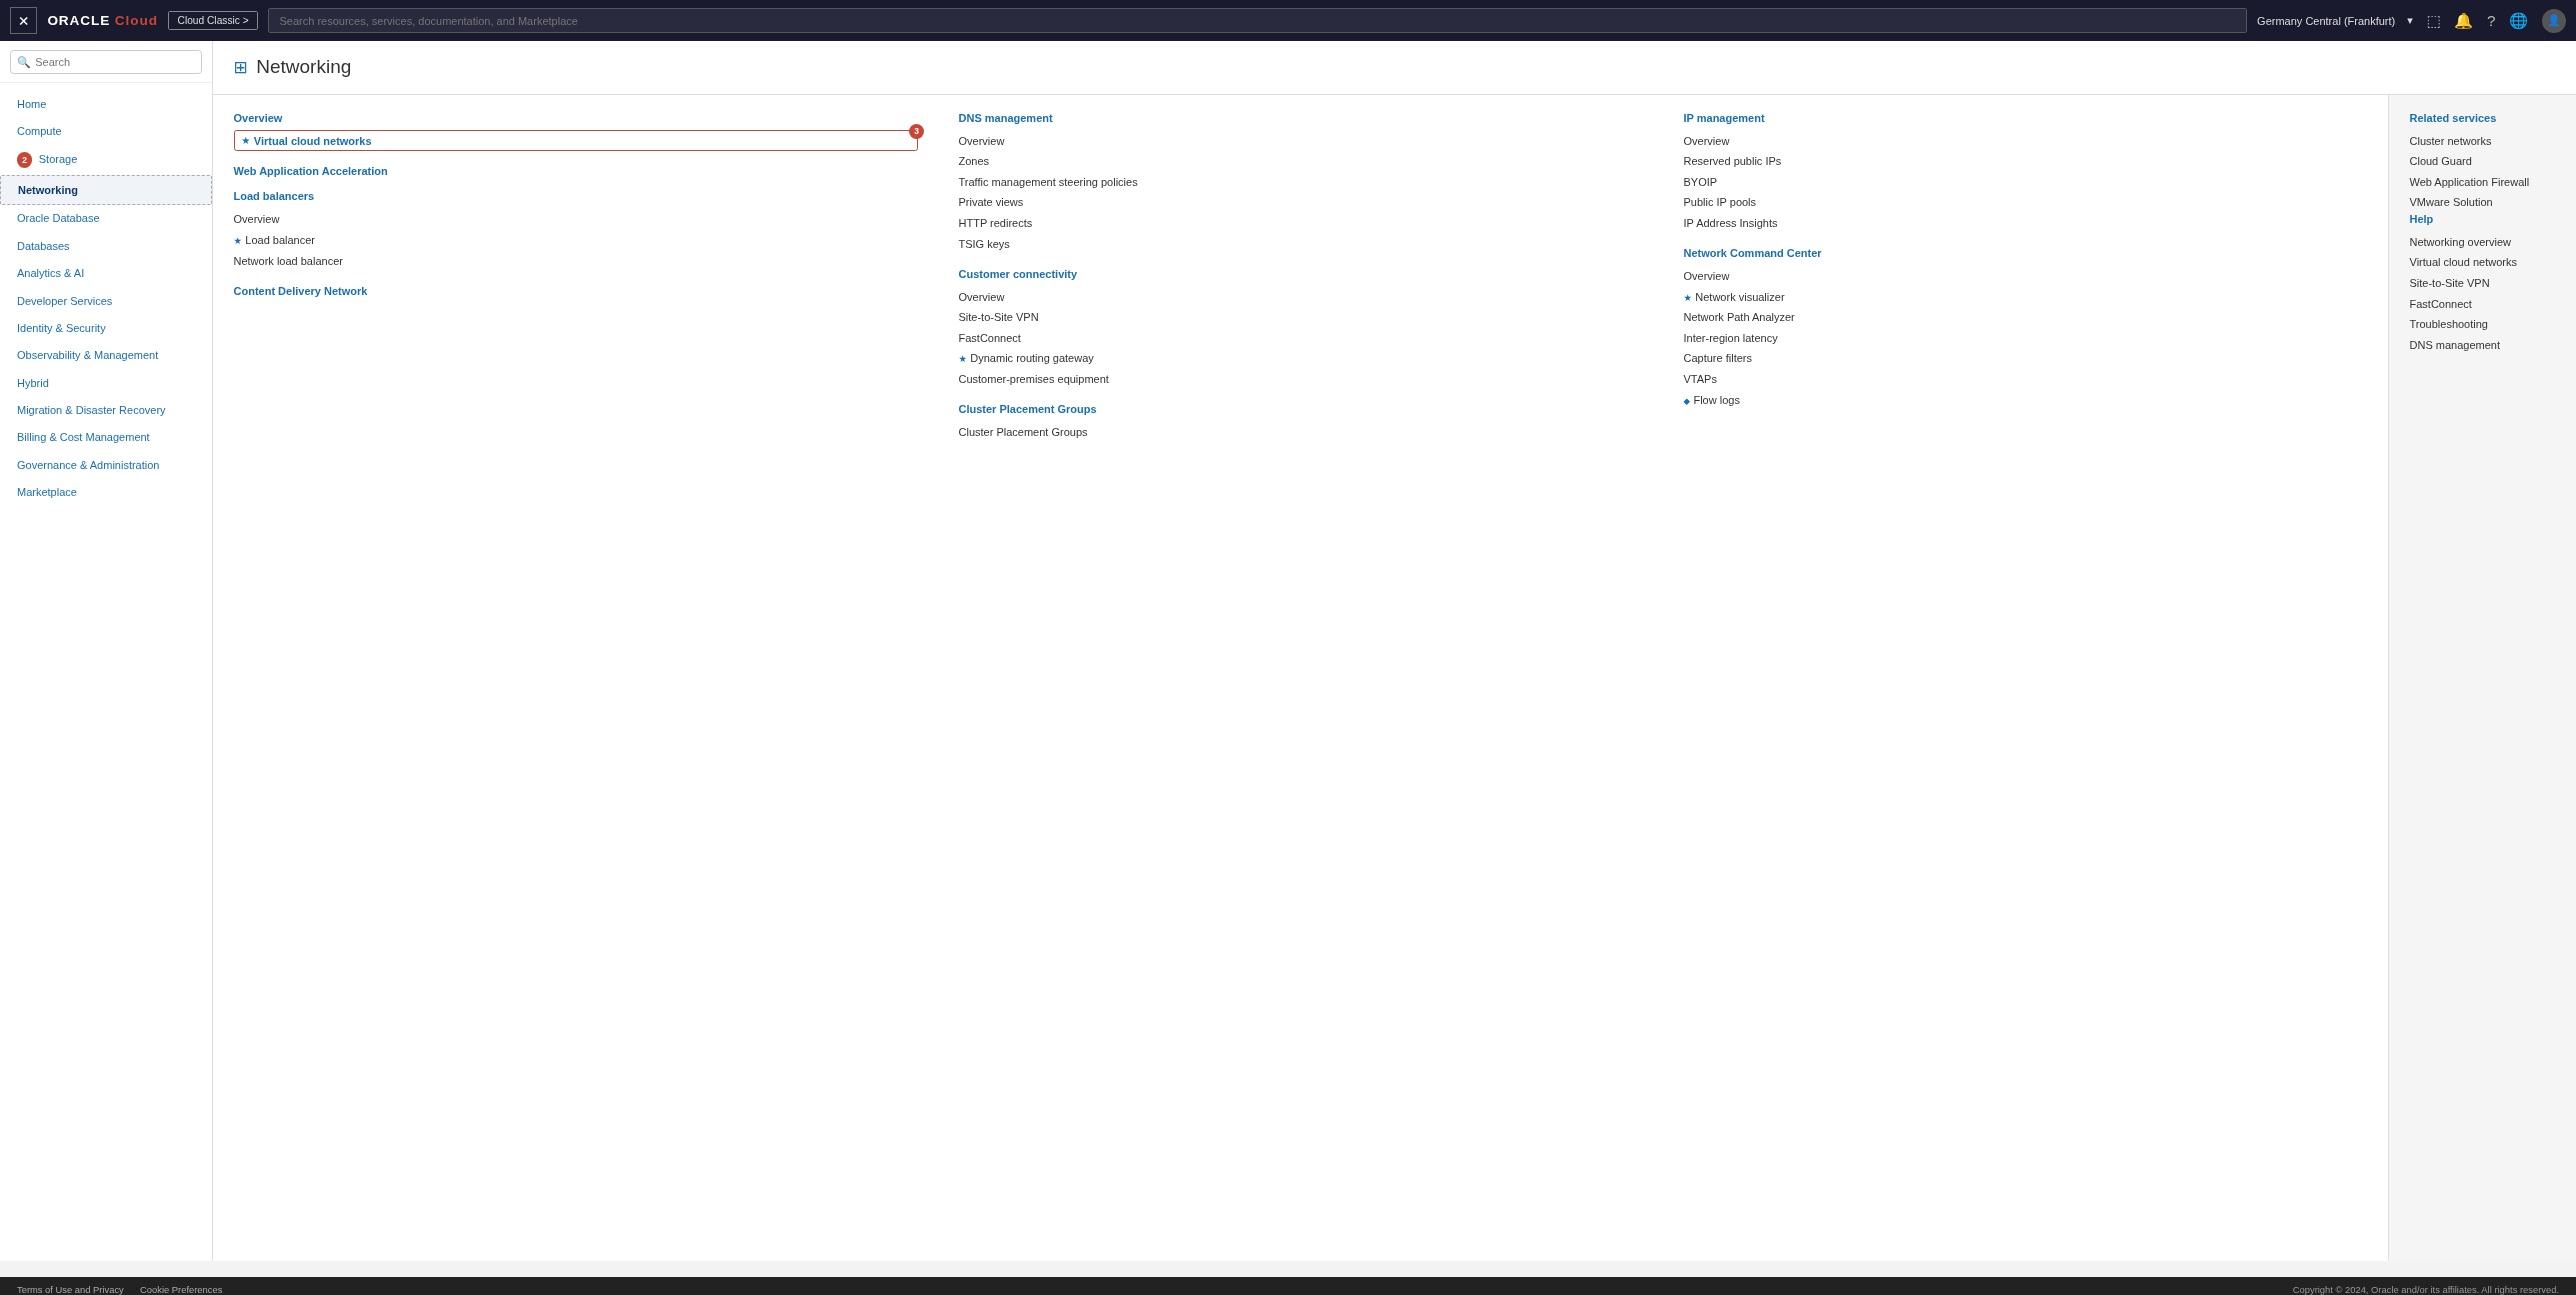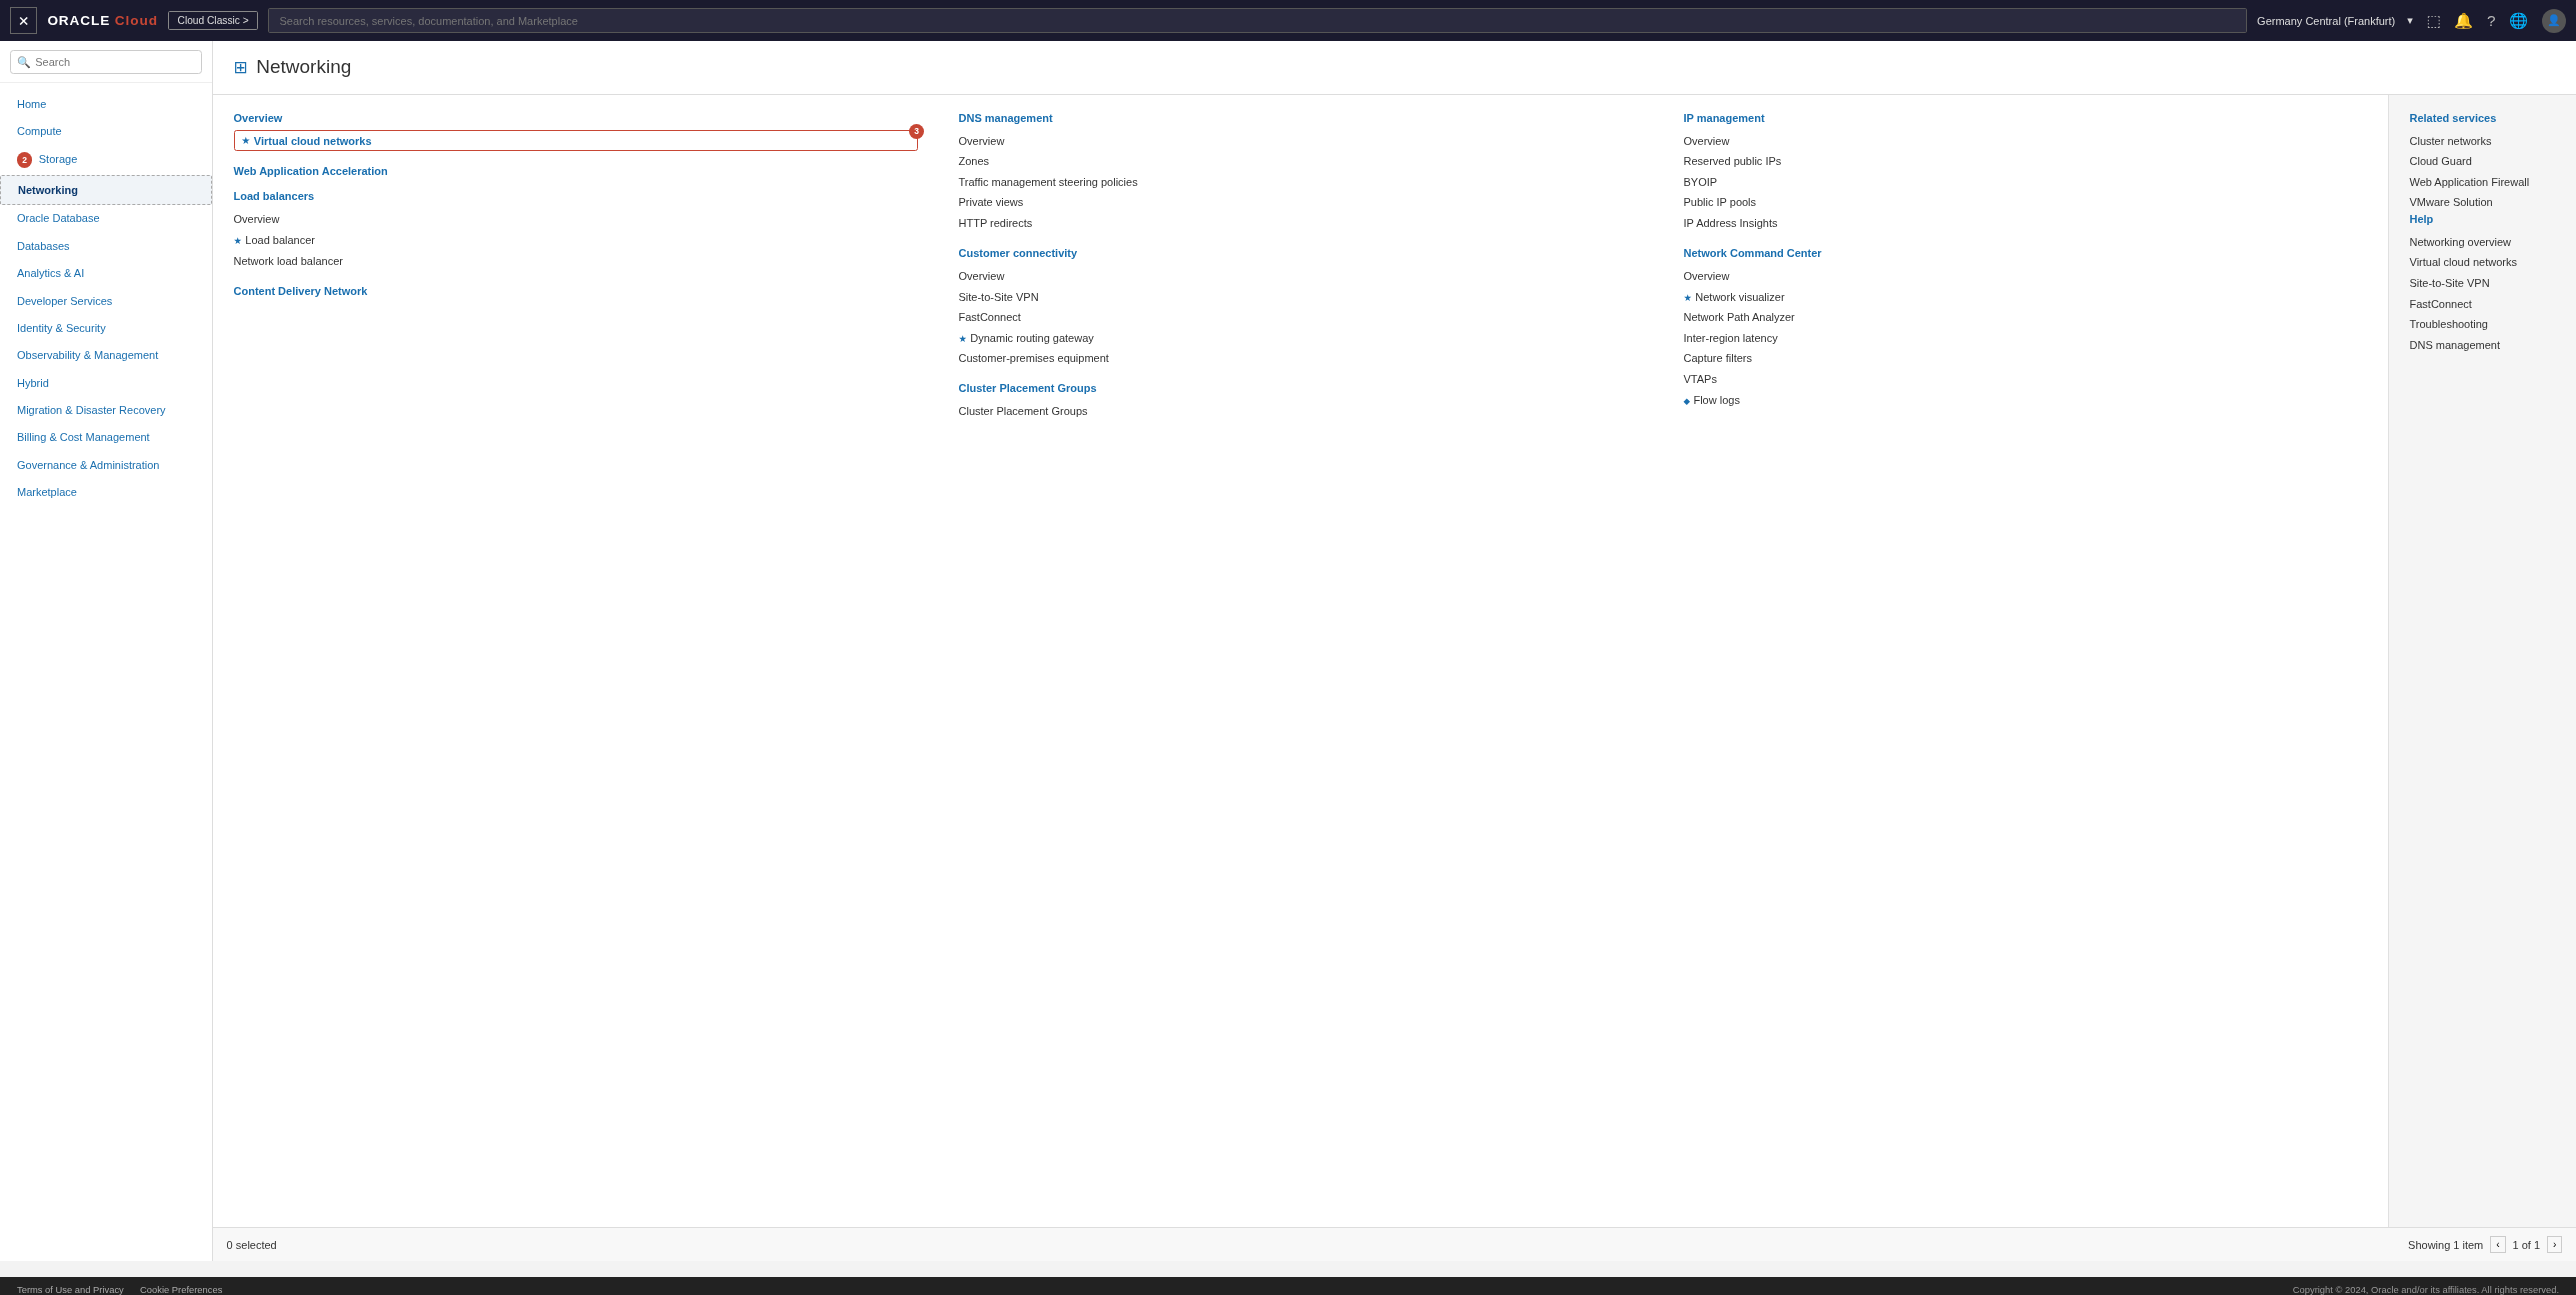--- a/index.html
+++ b/index.html
@@ -431,20 +431,21 @@
         <div class="menu-section-title">Content Delivery Network</div>
       </div>
 
       <div class="menu-col">
         <div class="menu-section-title">DNS management</div>
         <a class="menu-item">Overview</a>
         <a class="menu-item">Zones</a>
         <a class="menu-item">Traffic management steering policies</a>
         <a class="menu-item">Private views</a>
         <a class="menu-item">HTTP redirects</a>
+        <a class="menu-item">TSIG keys</a>
 
         <div class="menu-section-title">Customer connectivity</div>
         <a class="menu-item">Overview</a>
         <a class="menu-item">Site-to-Site VPN</a>
         <a class="menu-item">FastConnect</a>
         <a class="menu-item menu-item-star">Dynamic routing gateway</a>
         <a class="menu-item">Customer-premises equipment</a>
 
         <div class="menu-section-title">Cluster Placement Groups</div>
         <a class="menu-item">Cluster Placement Groups</a>
@@ -481,29 +482,20 @@
           <a class="menu-item">Virtual cloud networks</a>
           <a class="menu-item">Site-to-Site VPN</a>
           <a class="menu-item">FastConnect</a>
           <a class="menu-item">Troubleshooting</a>
           <a class="menu-item">DNS management</a>
         </div>
       </div>
 
     </div>
 
-    <div class="bottom-bar">
-      <span>0 selected</span>
-      <div class="bottom-bar-right">
-        <span>Showing 1 item</span>
-        <button class="page-nav-btn">‹</button>
-        <span>1 of 1</span>
-        <button class="page-nav-btn">›</button>
-      </div>
-    </div>
 
   </div>
 </div>
 
 <footer class="footer">
   <div>
     <a>Terms of Use and Privacy</a>
     <a>Cookie Preferences</a>
   </div>
   <span>Copyright © 2024, Oracle and/or its affiliates. All rights reserved.</span>

